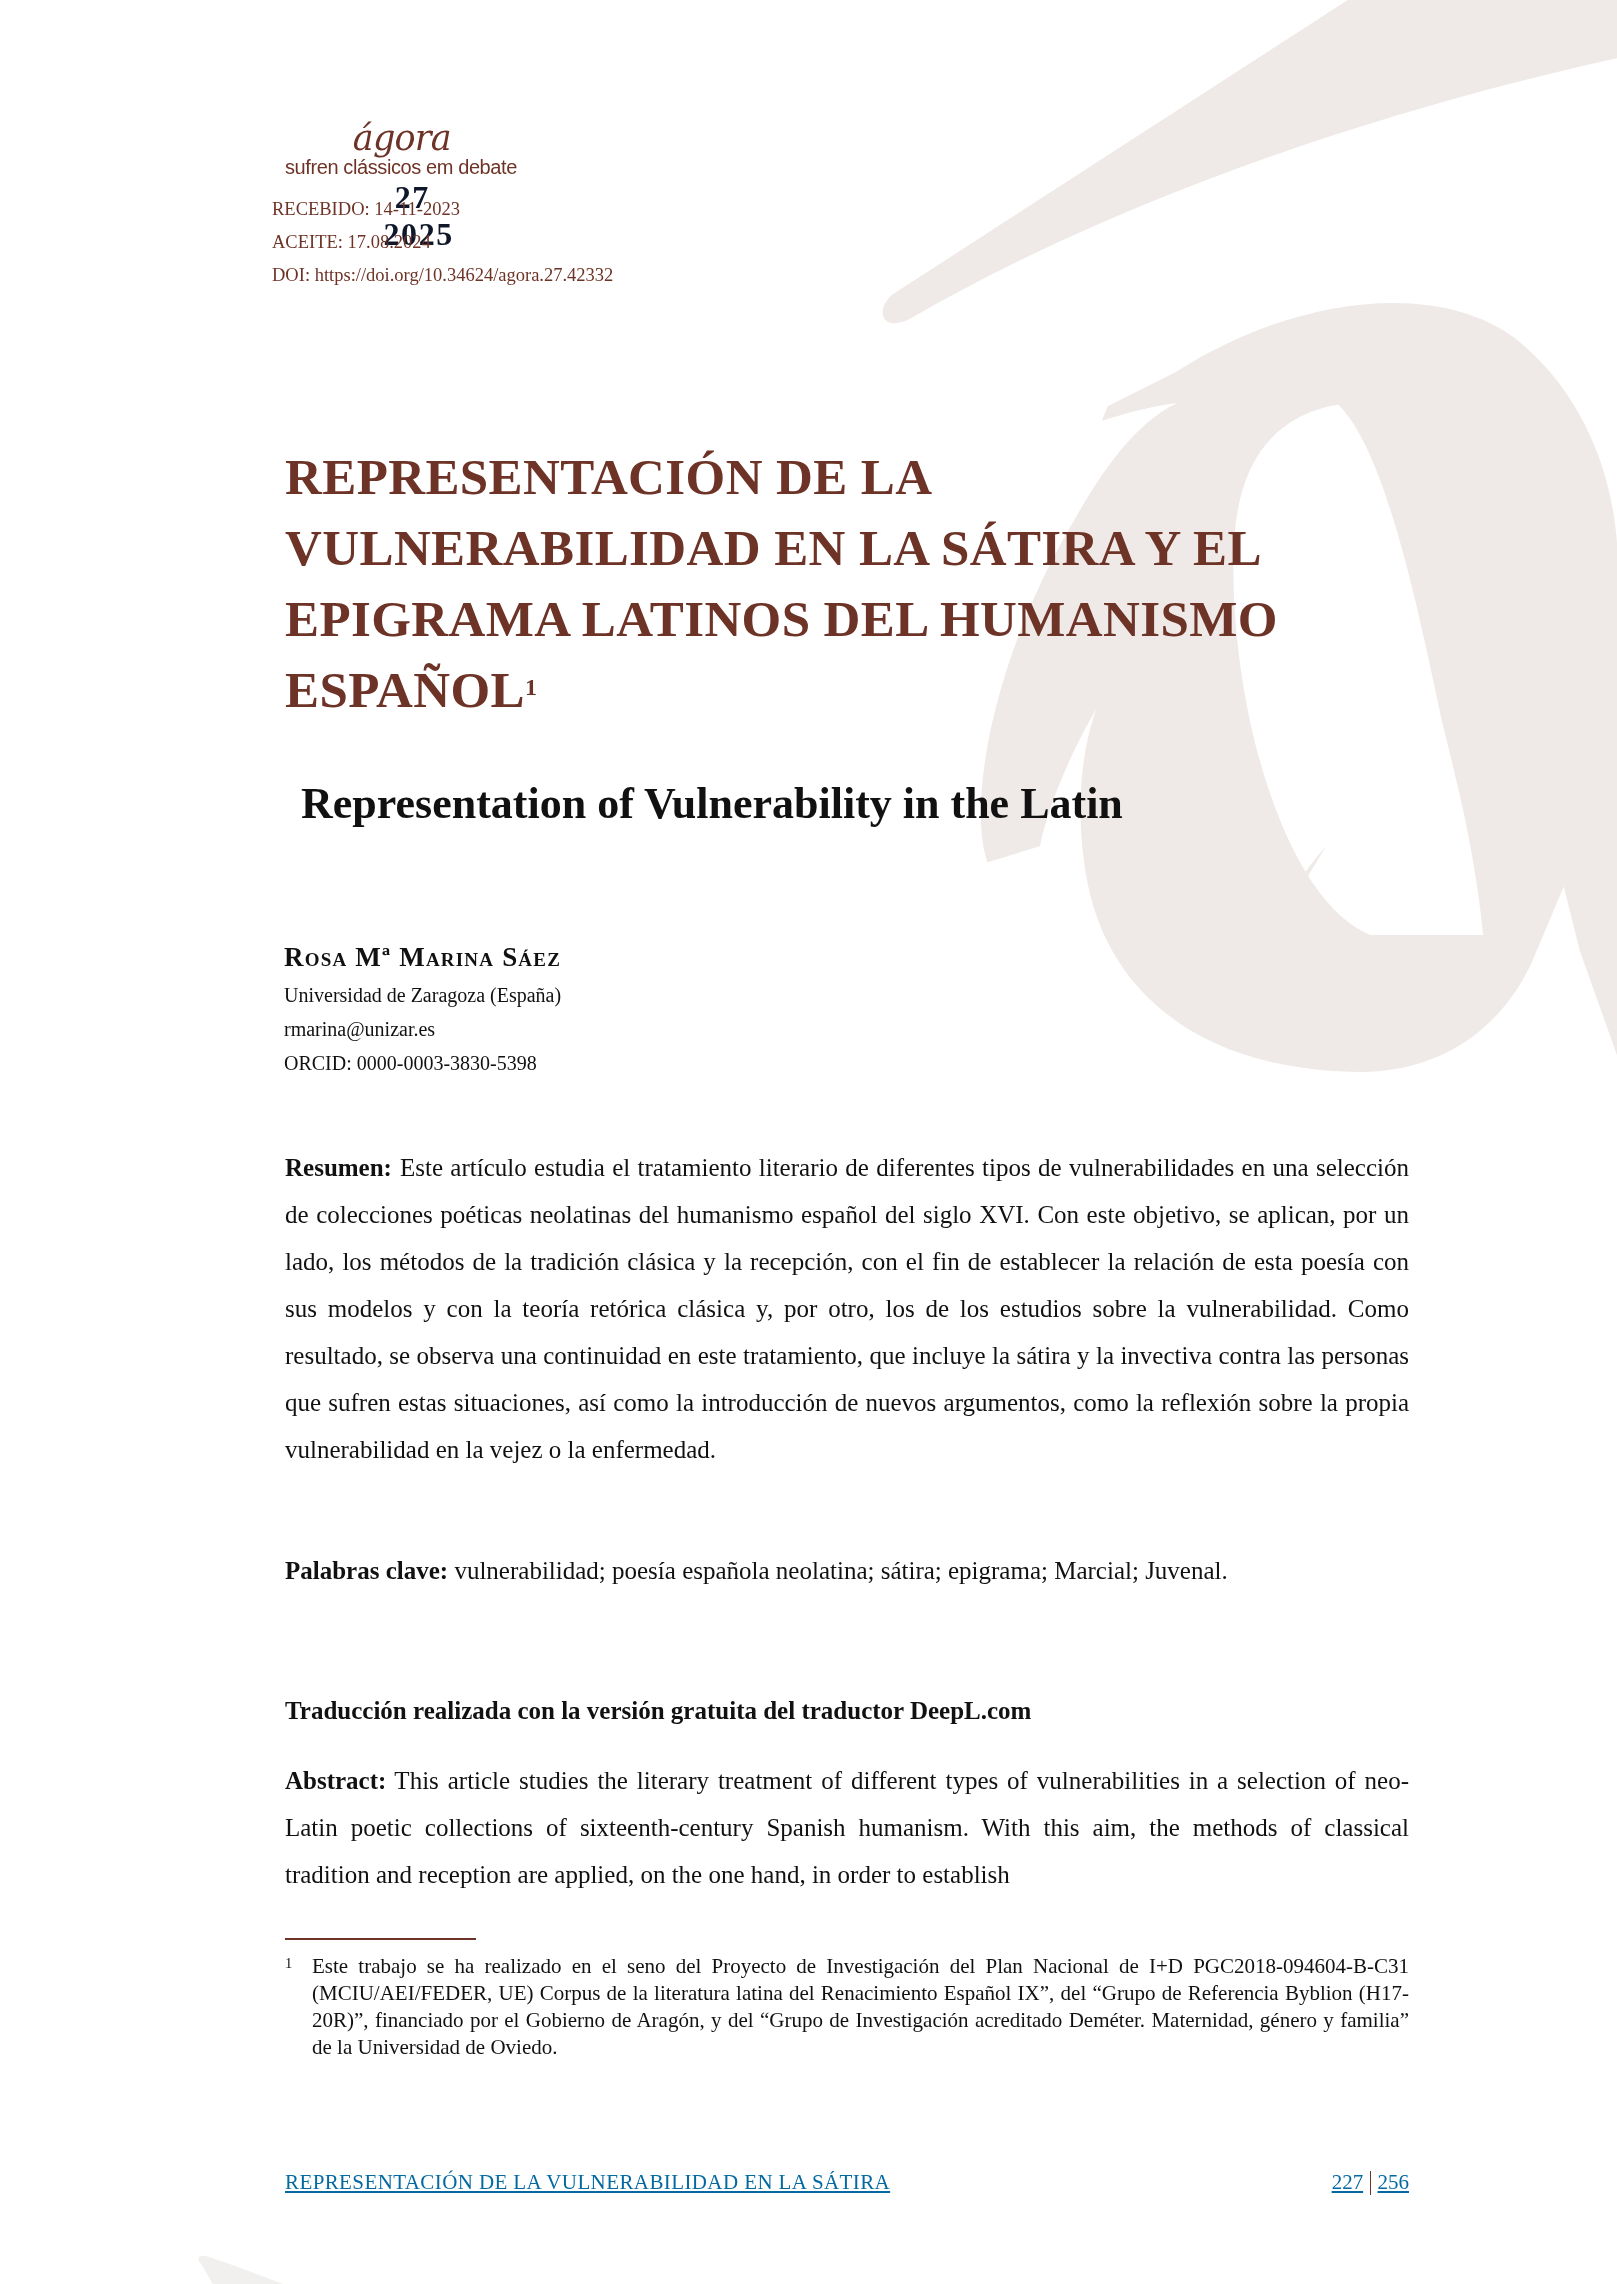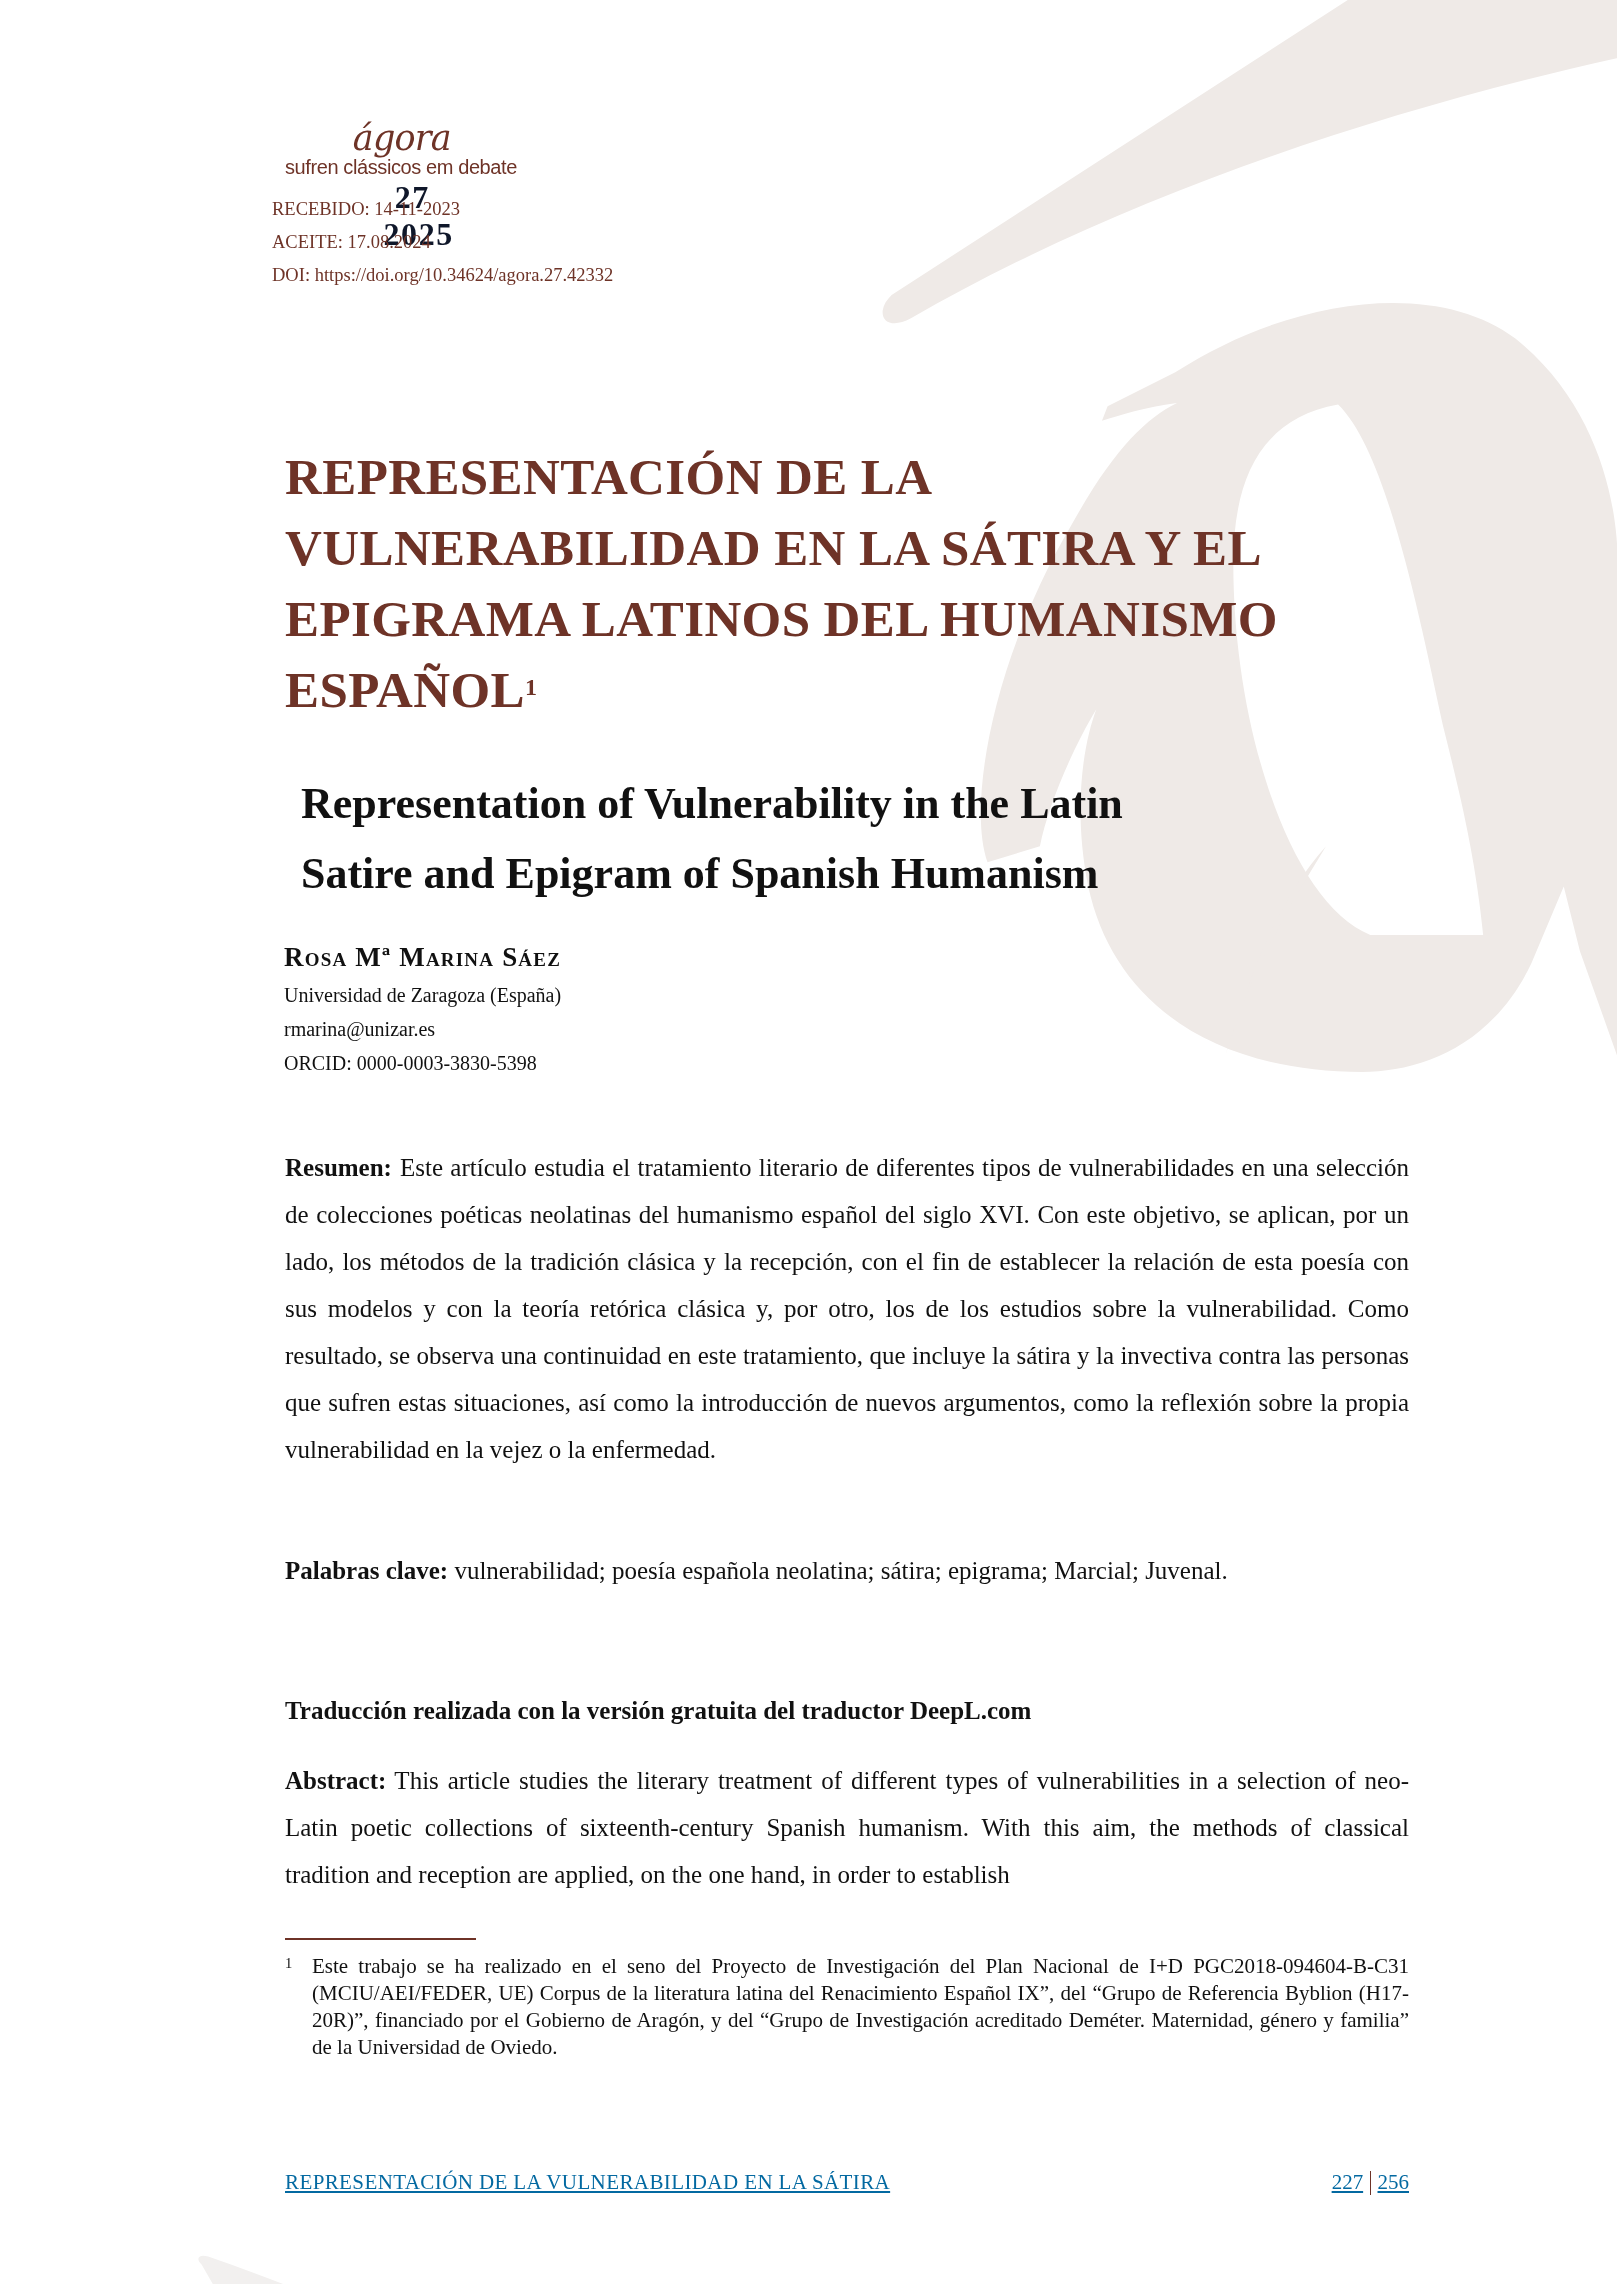--- a/index.html
+++ b/index.html
@@ -263,21 +263,20 @@
 
   <h1 class="title-es">
     <span>REPRESENTACIÓN DE LA</span><br>
     <span>VULNERABILIDAD EN LA SÁTIRA Y EL</span><br>
     <span>EPIGRAMA LATINOS DEL HUMANISMO</span><br>
     <span>ESPAÑOL</span><sup>1</sup>
   </h1>
 
   <h2 class="title-en">
     <span>Representation of Vulnerability in the Latin</span><br>
-    <span>Satire and Epigram of Spanish Humanism</span>
   </h2>
 
   <div class="author-block">
     <div class="author-name">Rosa Mª Marina Sáez</div>
     <div class="author-line">Universidad de Zaragoza (España)</div>
     <div class="author-line">rmarina@unizar.es</div>
     <div class="author-line">ORCID: 0000-0003-3830-5398</div>
   </div>
 
   <p class="abstract abstract-es">

